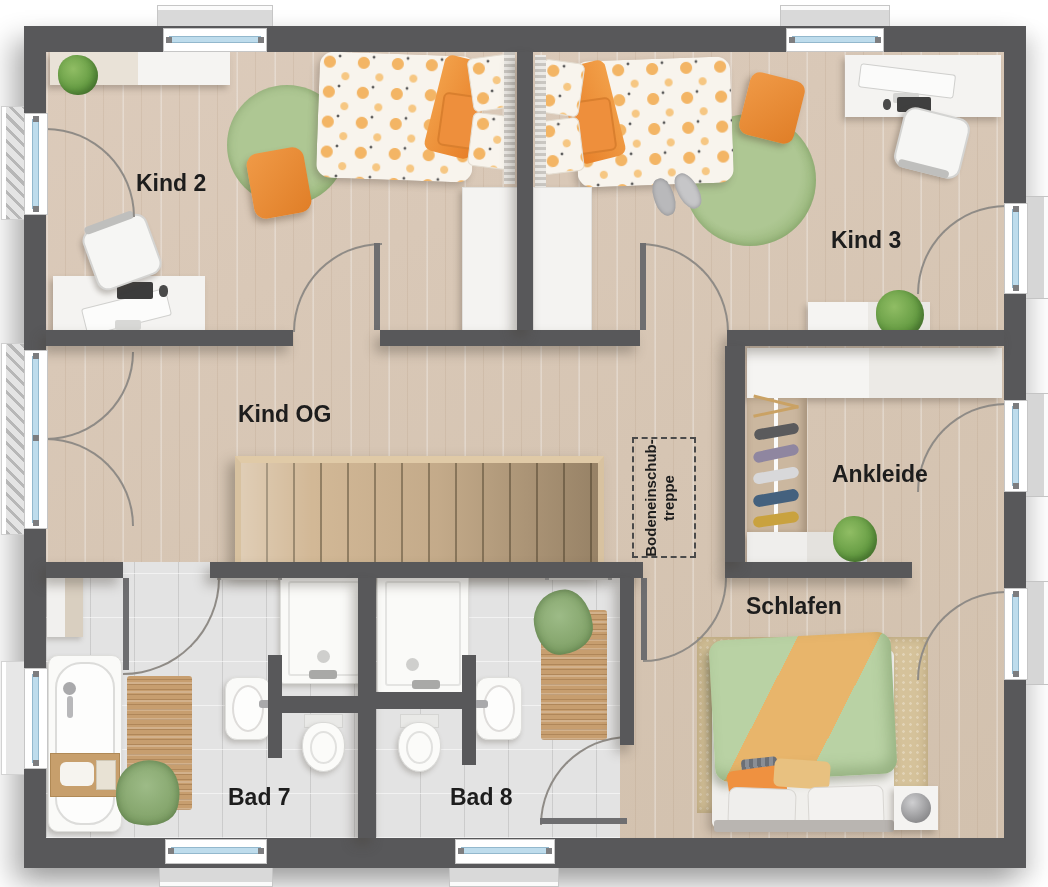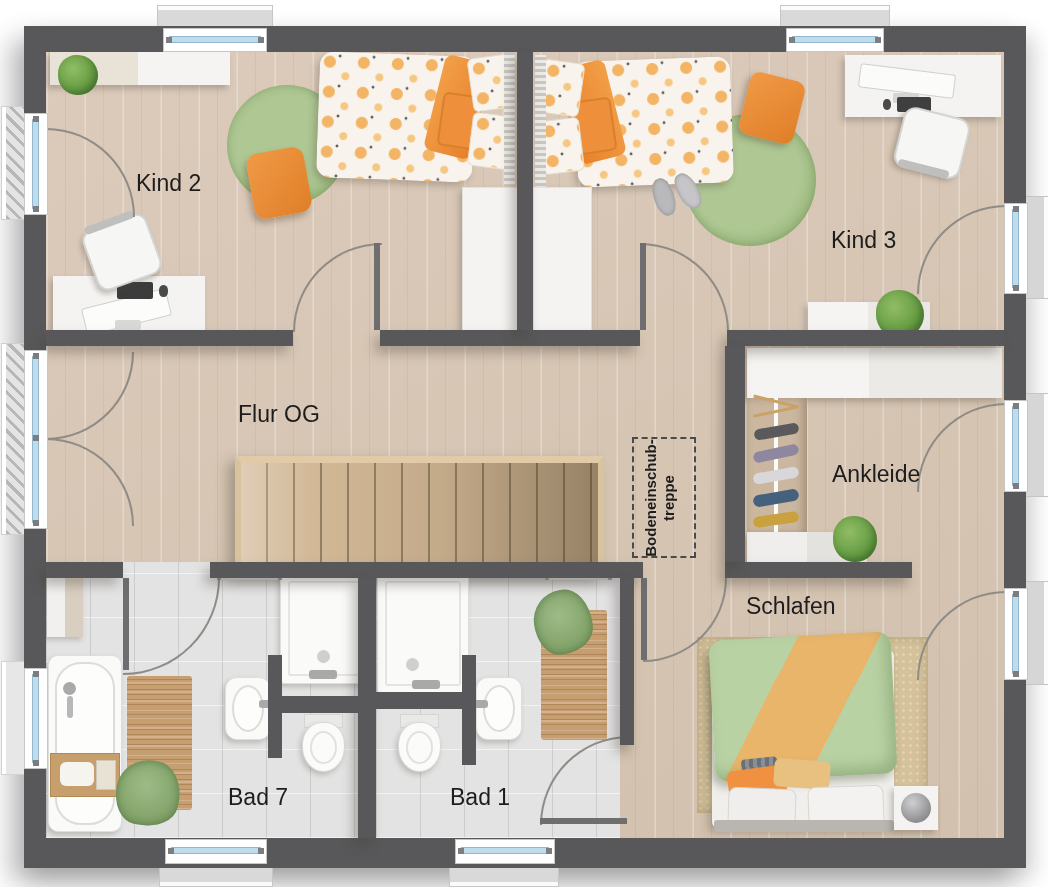--- a/index.html
+++ b/index.html
@@ -64,21 +64,21 @@
       border-top:7px solid #e0caa7;border-left:6px solid #d8c2a0;border-right:6px solid #d8c2a0;
       box-shadow:-7px 6px 12px rgba(70,60,45,.35);
       background:repeating-linear-gradient(90deg,#d2b896 0 25px,#938064 25px 27px);}
   .stairs .shade{position:absolute;inset:0;
       background:linear-gradient(90deg,rgba(255,255,255,.30) 0%,rgba(255,255,255,0) 20%,rgba(70,50,30,.10) 55%,rgba(55,42,24,.38) 100%);}
   
   .attic{position:absolute;left:632px;top:437px;width:60px;height:117px;border:2px dashed #4a4a4a;z-index:7;}
   .attic .rot{position:absolute;left:-28px;top:36px;width:118px;height:46px;transform:rotate(-90deg);
       text-align:center;font-weight:bold;font-size:15px;line-height:1.18;color:#1d1d1d;}
   
-  .lbl{position:absolute;font-size:23px;font-weight:normal;color:#1d1d1d;z-index:12;white-space:nowrap;}
+  .lbl{position:absolute;font-size:23px;font-weight:bold;color:#1d1d1d;z-index:12;white-space:nowrap;}
   .shell{position:absolute;left:24px;top:26px;width:1002px;height:842px;
       box-shadow:-12px 14px 26px rgba(0,0,0,.30), 10px 10px 20px rgba(0,0,0,.12);z-index:1;}
 </style>
 </head>
 <body>
 
 <div class="plan">
   <div class="shell"></div>
 
   <div class="abs wood" style="left:46px;top:52px;width:958px;height:786px;z-index:2;"></div>
@@ -321,18 +321,18 @@
     </div>
   <div class="slabR" style="left:1026px;top:582px;width:18px;height:102px;"></div>
   <div class="winv" style="left:1004px;top:588px;width:22px;height:90px;">
       <div class="glass"></div>
     <div class="cap" style="left:8px;top:2px;"></div>
       <div class="cap" style="left:8px;bottom:2px;"></div>
     </div>
 
   <div class="lbl" style="left:136px;top:170px;">Kind 2</div>
   <div class="lbl" style="left:831px;top:227px;">Kind 3</div>
-  <div class="lbl" style="left:238px;top:401px;">Flur OG</div>
+  <div class="lbl" style="left:238px;top:401px;">Kind OG</div>
   <div class="lbl" style="left:832px;top:461px;">Ankleide</div>
   <div class="lbl" style="left:746px;top:593px;">Schlafen</div>
   <div class="lbl" style="left:228px;top:784px;">Bad 7</div>
-  <div class="lbl" style="left:450px;top:784px;">Bad 1</div>
+  <div class="lbl" style="left:450px;top:784px;">Bad 8</div>
 </div>
 
 </body></html>

